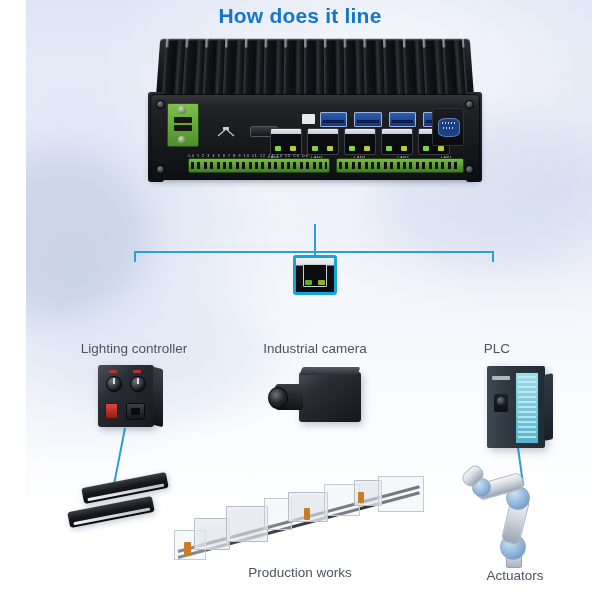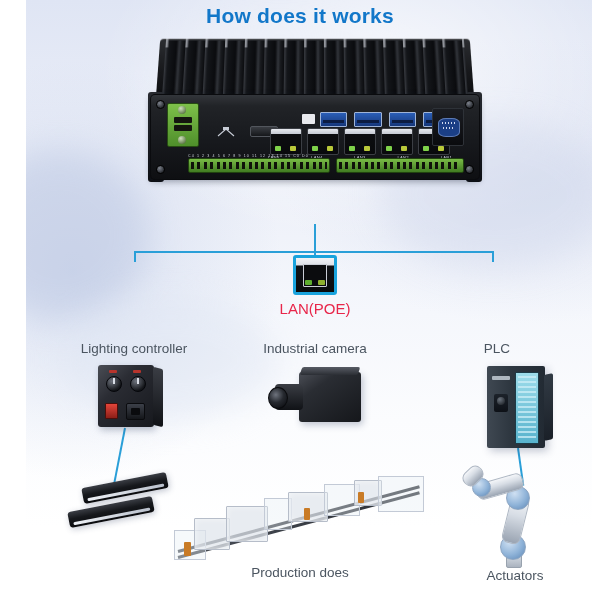--- a/index.html
+++ b/index.html
@@ -238,21 +238,21 @@
 <div id="stage">
 
   <div class="blob" style="left:-30px;top:150px;width:180px;height:170px;background:#b8c4e0;"></div>
   <div class="blob" style="left:380px;top:120px;width:230px;height:150px;background:#cdd5ea;opacity:.35;"></div>
   <div class="blob" style="left:60px;top:300px;width:220px;height:120px;background:#dfe6f3;opacity:.5;"></div>
   <div class="blob" style="left:150px;top:30px;width:260px;height:120px;background:#eaeef8;opacity:.5;"></div>
 
   <div class="gutter"></div>
   <div class="gutter r"></div>
 
-  <div class="title">How does it works</div>
+  <div class="title">How does it line</div>
 
   <div class="ibox">
     <div class="fins"></div>
     <div class="earL"></div>
     <div class="earR"></div>
     <div class="chassis">
       <div class="screw" style="left:6px;top:6px;"></div>
       <div class="screw" style="left:6px;bottom:6px;"></div>
       <div class="screw" style="right:6px;top:6px;"></div>
       <div class="screw" style="right:6px;bottom:6px;"></div>
@@ -316,21 +316,20 @@
   <div class="line v" style="left:314px;top:251px;height:11px;"></div>
   <div class="line v" style="left:492px;top:251px;height:11px;"></div>
 
 
   <div class="portwrap" style="left:293px;top:255px;width:44px;">
     <div class="lan-conn">
       <div class="slot"></div>
         <div class="led l"></div>
         <div class="led r"></div>
     </div>
-    <div class="portlabel" style="width:120px;margin-left:-38px;">LAN(POE)</div>
   </div>
 
 
   <div class="caption" style="left:54px;top:341px;width:160px;">Lighting controller</div>
   <div class="caption" style="left:245px;top:341px;width:140px;">Industrial camera</div>
   <div class="caption" style="left:460px;top:341px;width:74px;">PLC</div>
 
   <div class="dev" style="left:98px;top:365px;">
     <div class="lc-body">
       <div class="lc-side"></div>
@@ -374,21 +373,21 @@
     <div class="plbox" style="left:54px; top:28px;width:40px;height:34px;"></div>
     <div class="plcage" style="left:92px; top:20px;width:26px;height:30px;"></div>
     <div class="plbox" style="left:116px;top:14px;width:38px;height:28px;"></div>
     <div class="plcage" style="left:152px;top:6px; width:34px;height:30px;"></div>
     <div class="plbox" style="left:182px;top:2px; width:26px;height:24px;"></div>
     <div class="plcage" style="left:206px;top:-2px;width:44px;height:34px;"></div>
     <div class="plorange" style="left:12px;top:64px;width:7px;height:14px;"></div>
     <div class="plorange" style="left:132px;top:30px;width:6px;height:12px;"></div>
     <div class="plorange" style="left:186px;top:14px;width:6px;height:11px;"></div>
   </div>
-  <div class="caption" style="left:215px;top:565px;width:170px;">Production does</div>
+  <div class="caption" style="left:215px;top:565px;width:170px;">Production works</div>
 
   <div class="rob">
     <div class="base" style="left:28px;top:86px;width:14px;height:12px;"></div>
     <div class="jnt" style="left:22px;top:66px;width:24px;height:24px;"></div>
     <div class="seg" style="left:28px;top:28px;width:17px;height:46px;transform:rotate(14deg);"></div>
     <div class="jnt" style="left:28px;top:18px;width:22px;height:22px;"></div>
     <div class="seg" style="left:-2px;top:10px;width:46px;height:15px;transform:rotate(-16deg);"></div>
     <div class="jnt" style="left:-6px;top:10px;width:17px;height:17px;"></div>
     <div class="seg" style="left:-16px;top:0px;width:20px;height:14px;transform:rotate(-44deg);"></div>
   </div>

